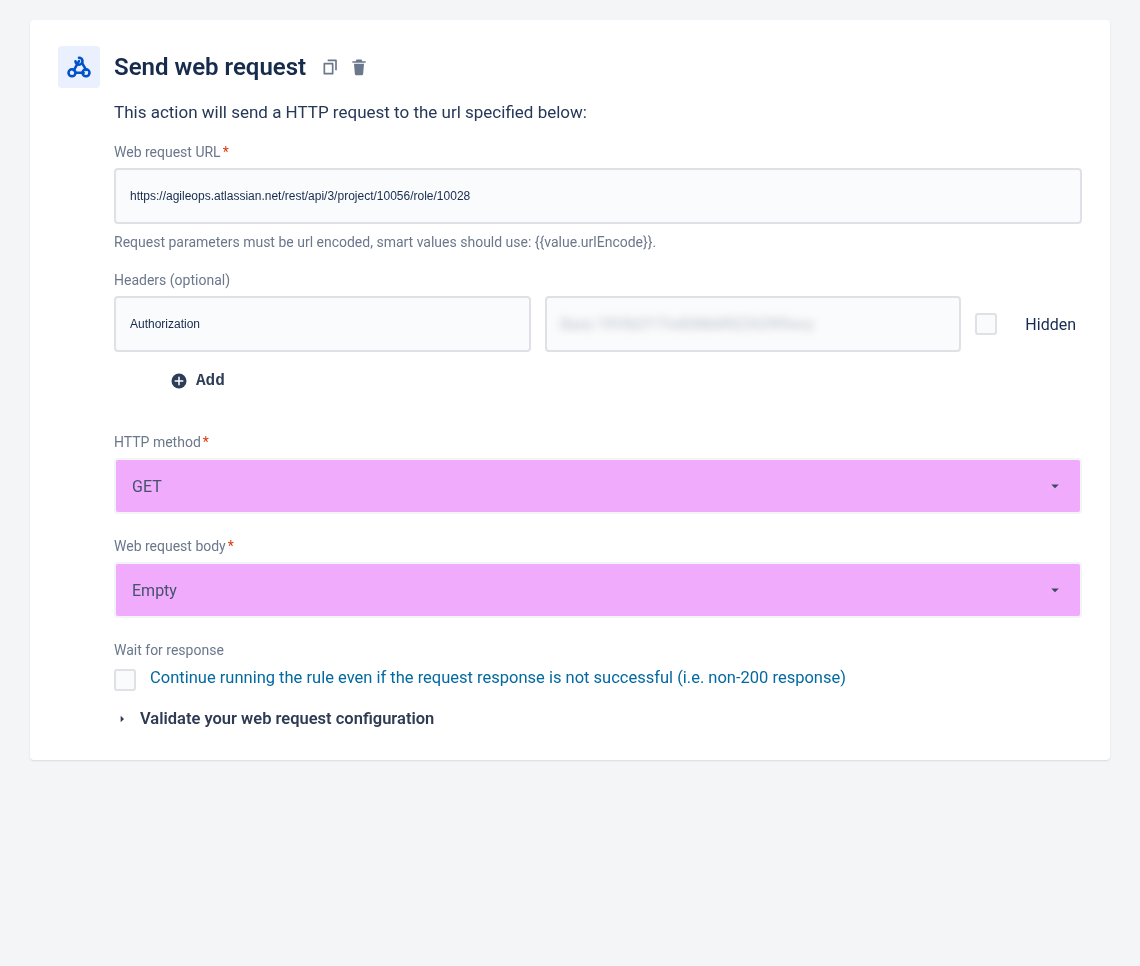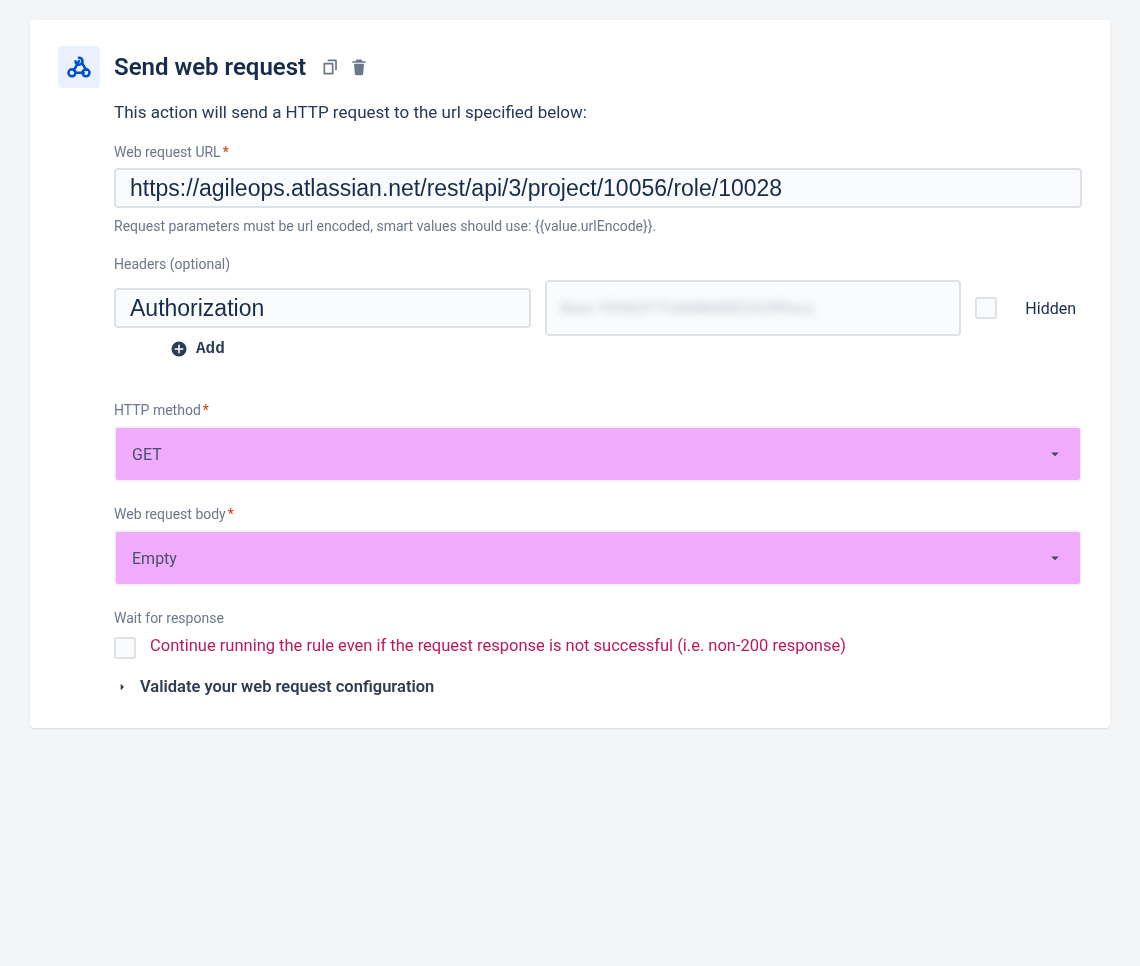--- a/index.html
+++ b/index.html
@@ -65,39 +65,40 @@
     .field-group { margin-bottom: 10px; }
     .field-label {
       font-size: 14px;
       color: #6b778c;
       margin-bottom: 8px;
       display: block;
     }
     .req { color: #de350b; margin-left: 2px; }
     .text-input {
       width: 100%;
-      height: 40px;
+      height: 56px;
       background: #fafbfc;
       border: 2px solid #dfe1e6;
       border-radius: 4px;
-      font-size: 23px;
+      font-size: 12px;
       color: #172b4d;
       padding: 0 14px;
       outline: none;
     }
     .help-text {
       font-size: 14px;
       color: #6b778c;
       margin-top: 10px;
       margin-bottom: 22px;
     }
     .headers-row {
       display: flex;
       gap: 14px;
       align-items: center;
+      margin-bottom: 16px;
     }
     .header-key, .header-value {
       flex: 1 1 0;
       min-width: 0;
     }
     .header-value .blur-text {
       color: #b3bac5;
       filter: blur(4px);
       user-select: none;
       white-space: nowrap;
@@ -186,21 +187,21 @@
       gap: 14px;
       margin-bottom: 18px;
     }
     .check-row .chk { margin-top: 3px; }
     .check-row .cr-text {
       font-size: 16.5px;
       color: #172b4d;
       line-height: 1.5;
       max-width: 820px;
     }
-    .check-row.unchecked .cr-text { color: #be185d; }
+    .check-row.unchecked .cr-text { color: #0369a1; }
     .expand-row {
       display: flex;
       align-items: center;
       gap: 10px;
       cursor: pointer;
       color: #2e3b53;
       font-weight: 600;
       font-size: 16.5px;
       margin-top: 10px;
     }

